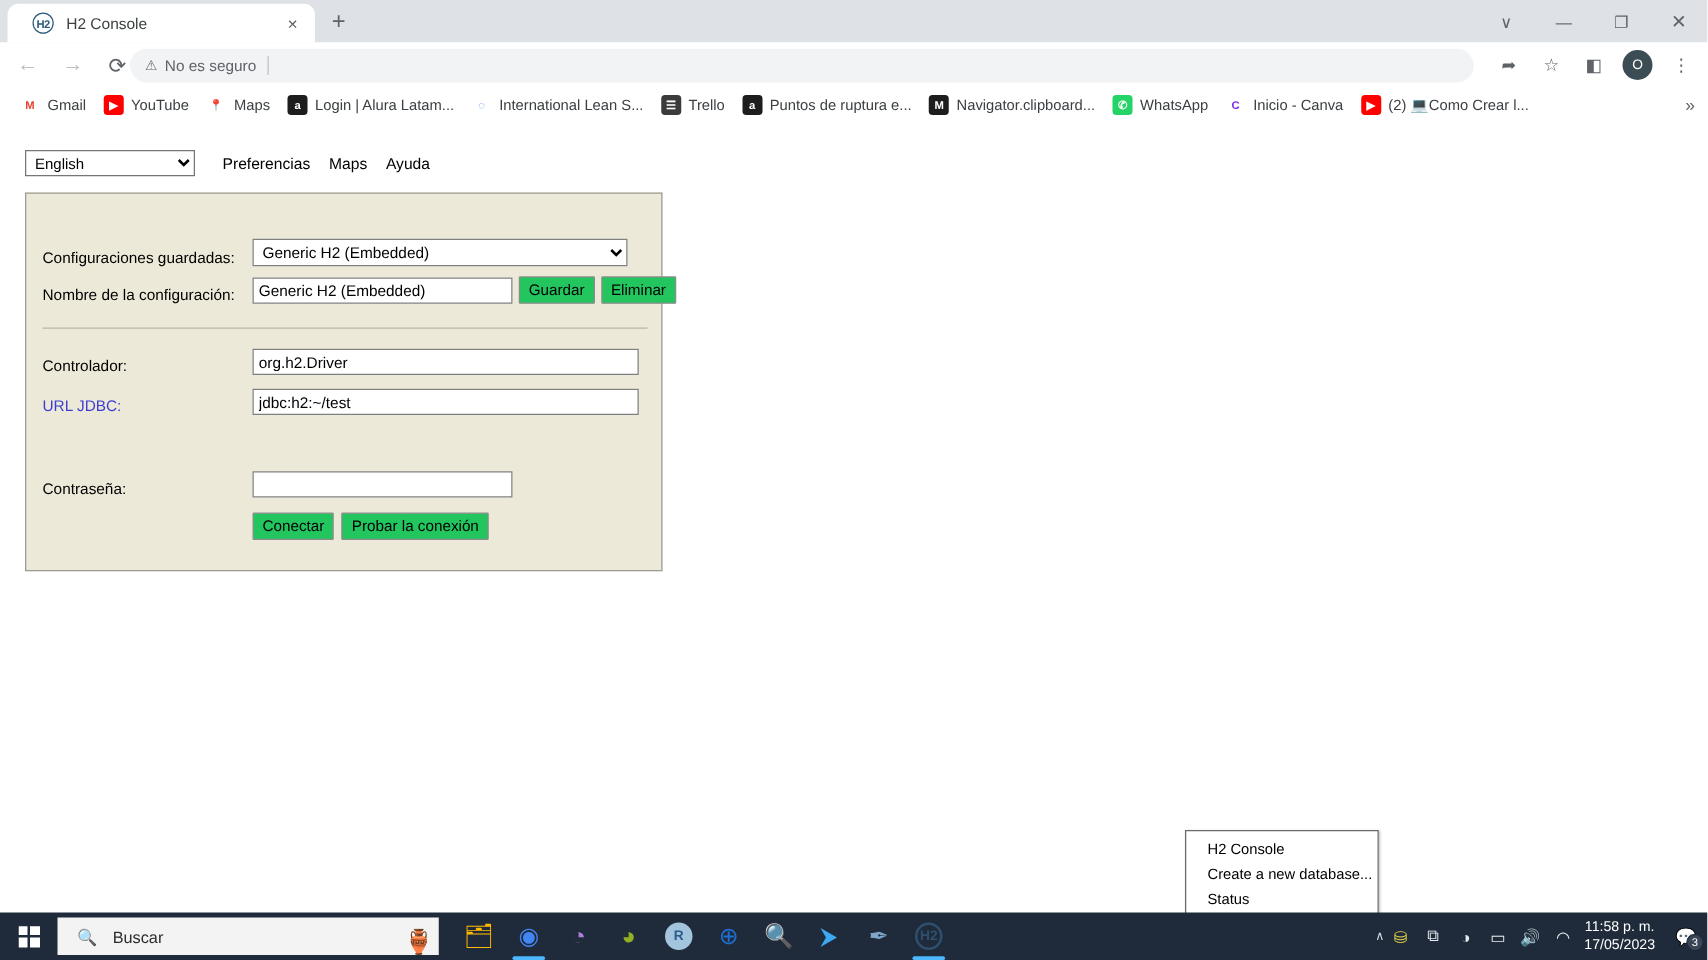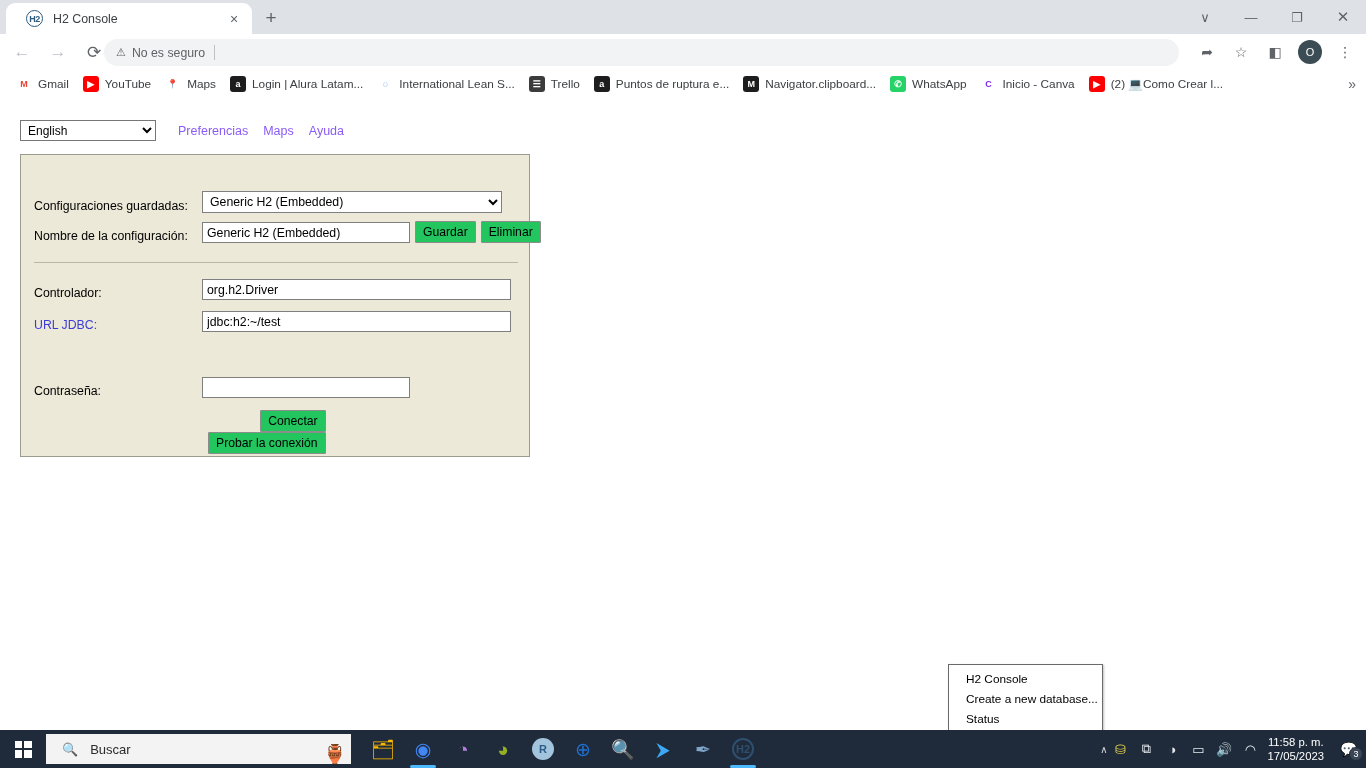--- a/index.html
+++ b/index.html
@@ -117,21 +117,21 @@
     position: absolute; left: 20px; top: 22px;
     display: flex; align-items: center;
   }
   select.lang {
     width: 136px; height: 21px; font-size: 12px;
     font-family: "Liberation Sans", sans-serif;
     border: 1px solid #767676; background: #fff; color: #000;
     padding-left: 3px;
   }
   .toplink {
-    color: #8b5cf6; font-size: 12.5px; margin-left: 15px;
+    color: #000000; font-size: 12.5px; margin-left: 15px;
     text-decoration: none;
   }
   .toplink:first-of-type { margin-left: 22px; }
 
   .panel {
     position: absolute; left: 20px; top: 56px; width: 510px; height: 303px;
     background: #ece9d8; border: 1px solid #9c9c8e;
   }
   .panel-head {
     height: 21px; width: 100%;
@@ -363,21 +363,21 @@
         <span class="lbl link" style="width:168px;">URL JDBC:</span>
         <input class="txt" style="width: 309px;" value="jdbc:h2:~/test">
       </div>
 
 
       <div class="row" style="left:13px; top:222px;">
         <span class="lbl" style="width:168px;">Contraseña:</span>
         <input class="txt" type="password" style="width: 208px;" value="">
       </div>
 
-      <div class="row" style="left:181px; top:255px;flex-direction:column;">
+      <div class="row" style="left:181px; top:255px;">
         <button class="btn">Conectar</button>
         <button class="btn" style="margin-left:6px;">Probar la conexión</button>
       </div>
     </div>
   </div>
 
   <div class="ctxmenu" id="ctx-menu">
       <div class="ctxitem">H2 Console</div>
       <div class="ctxitem">Create a new database...</div>
       <div class="ctxitem">Status</div>

